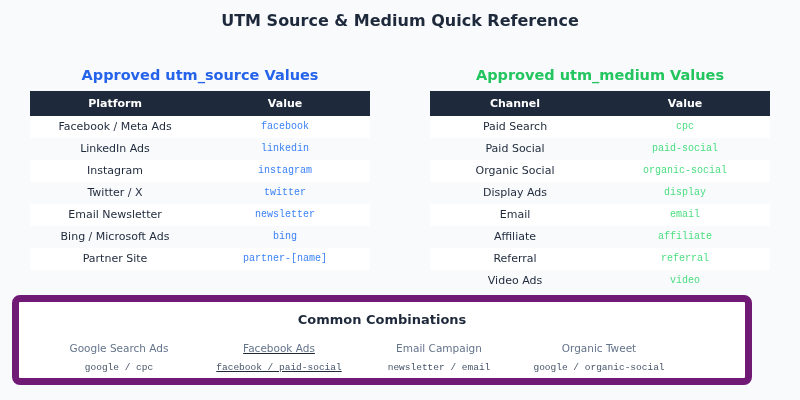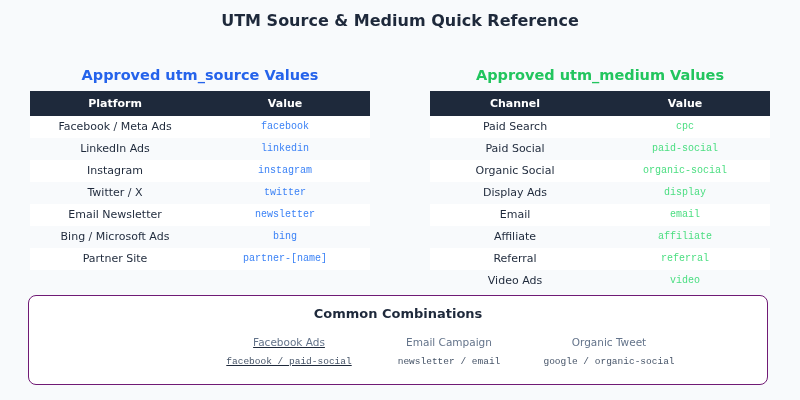--- a/index.html
+++ b/index.html
@@ -15,21 +15,21 @@
   .thead { margin-top: 6px; height: 25px; background: #1e293b; border-radius: 0; display: flex; color: #ffffff; font-size: 11px; font-weight: bold; line-height: 25px; }
   .thead .c1, .row .c1 { width: 170px; text-align: center; }
   .thead .c2, .row .c2 { width: 170px; text-align: center; }
   .row { height: 22px; display: flex; line-height: 22px; font-size: 11px; }
   .row:nth-child(odd) { background: #ffffff; }
   .row:nth-child(even) { background: #f8fafc; }
   .row .c1 { color: #1e293b; }
   .row .c2 { font-family: "Liberation Mono", "DejaVu Sans Mono", monospace; font-size: 10px; }
   .left .row .c2 { color: #3b82f6; }
   .right .row .c2 { color: #4ade80; }
-  .combos { position: absolute; left: 28px; top: 295px; width: 740px; height: 90px; background: #ffffff; border: 1px solid #701a75; border-radius: 8px; }
+  .combos { position: absolute; left: 12px; top: 295px; width: 740px; height: 90px; background: #ffffff; border: 7px solid #701a75; border-radius: 8px; }
   .combos-title { position: absolute; top: 10px; left: 0; width: 100%; text-align: center; font-size: 13px; font-weight: bold; color: #1e293b; }
   .combo { position: absolute; top: 39px; width: 170px; text-align: center; }
   .combo-label { font-size: 10.5px; color: #64748b; height: 14px; line-height: 14px; }
   .combo-value { margin-top: 7px; font-family: "Liberation Mono", "DejaVu Sans Mono", monospace; font-size: 9.5px; color: #475569; }
 </style>
 </head>
 <body>
 
 <div class="title">UTM Source &amp; Medium Quick Reference</div>
 
@@ -108,20 +108,24 @@
       </div>
     <div class="row">
         <div class="c1">Video Ads</div>
         <div class="c2">video</div>
       </div>
   </div>
 </div>
 
 <div class="combos">
   <div class="combos-title">Common Combinations</div>
+  <div class="combo" style="left:15px;">
+    <div class="combo-label">Google Search Ads</div>
+    <div class="combo-value">google / cpc</div>
+  </div>
   <div class="combo" style="left:175px;text-decoration:underline;">
     <div class="combo-label">Facebook Ads</div>
     <div class="combo-value">facebook / paid-social</div>
   </div>
   <div class="combo" style="left:335px;">
     <div class="combo-label">Email Campaign</div>
     <div class="combo-value">newsletter / email</div>
   </div>
   <div class="combo" style="left:495px;">
     <div class="combo-label">Organic Tweet</div>

